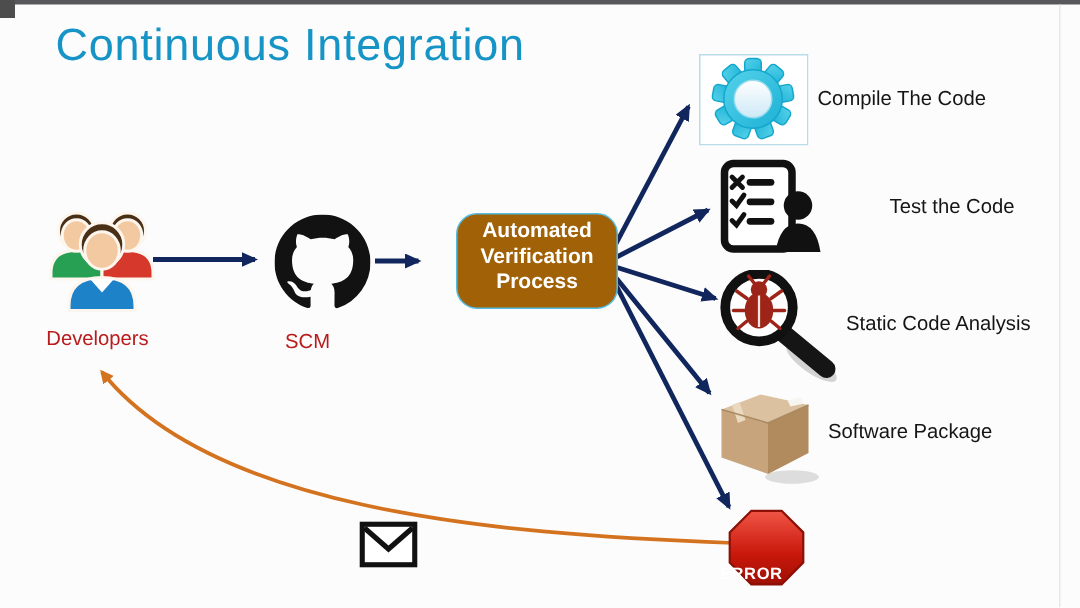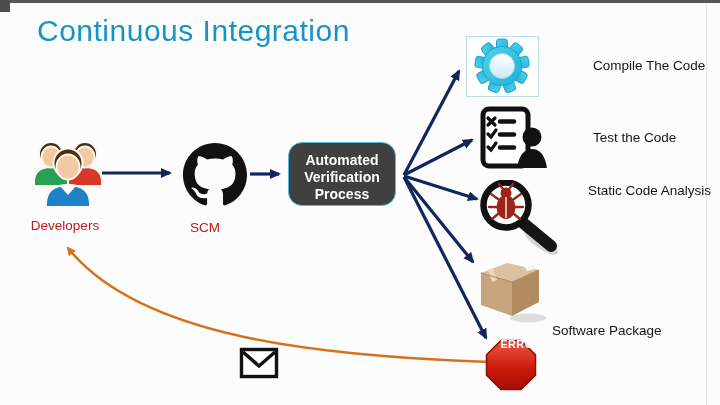--- a/index.html
+++ b/index.html
@@ -15,28 +15,28 @@
     font-size:30px;font-weight:400;color:#1794c6;letter-spacing:.5px;
   }
   .layer{position:absolute;left:0;top:0;}
   .node-label{
     position:absolute;color:#b91c1c;font-size:13.5px;text-align:center;
   }
   .out-label{
     position:absolute;color:#151515;font-size:13.5px;white-space:nowrap;text-align:left;
   }
   .process-box{
-    position:absolute;left:288px;top:142px;width:108px;height:64px;
-    background:#404040;border:1px solid #54bce2;border-radius:14px;
-    box-sizing:border-box;display:flex;align-items:flex-end;justify-content:center;
+    position:absolute;left:304px;top:142px;width:108px;height:64px;
+    background:#a16207;border:1px solid #54bce2;border-radius:14px;
+    box-sizing:border-box;display:flex;align-items:flex-start;justify-content:center;
     text-align:center;color:#ffffff;font-weight:700;font-size:14px;line-height:1.22;
     padding:2px 6px;
   }
   .error-label{
-    position:absolute;left:480px;top:338px;width:62px;text-align:right;
+    position:absolute;left:480px;top:377px;width:62px;text-align:left;
     color:#ffffff;font-weight:700;font-size:11px;letter-spacing:.4px;
   }
   svg{display:block;}
 </style>
 </head>
 <body>
 
 <div class="stage">
 
   <div class="topbar"></div>
@@ -119,21 +119,21 @@
         <rect x="-5.5" y="-27" width="11" height="13" rx="3" transform="rotate(160)"></rect>
         <rect x="-5.5" y="-27" width="11" height="13" rx="3" transform="rotate(200)"></rect>
         <rect x="-5.5" y="-27" width="11" height="13" rx="3" transform="rotate(240)"></rect>
         <rect x="-5.5" y="-27" width="11" height="13" rx="3" transform="rotate(280)"></rect>
         <rect x="-5.5" y="-27" width="11" height="13" rx="3" transform="rotate(320)"></rect>
       </g>
       <circle r="19.5" fill="url(#gGear)" stroke="#14a7cc"></circle>
       <circle r="12.5" fill="url(#gInner)" stroke="#9adcef"></circle>
     </g>
   </svg>
-  <div class="out-label" style="left:545px;top:58px;margin-left:48px;">Compile The Code</div>
+  <div class="out-label" style="left:545px;top:58px;">Compile The Code</div>
 
   <svg class="layer" style="left:470px;top:106px;" width="80" height="66" viewBox="0 0 80 66">
     <rect x="13" y="3" width="45" height="57" rx="6" fill="#ffffff" stroke="#111111" stroke-width="5"></rect>
     <g stroke="#111111" stroke-width="3.2" fill="none" stroke-linecap="round">
       <line x1="18" y1="12" x2="25" y2="19"></line>
         <line x1="25" y1="12" x2="18" y2="19"></line>
       <polyline points="18,28 21,31 26,24"></polyline>
       <polyline points="18,41 21,44 26,37"></polyline>
     </g>
     <g stroke="#111111" stroke-width="4.5" stroke-linecap="round">
@@ -159,33 +159,33 @@
         <line x1="-8" y1="8" x2="-14" y2="13"></line>
           <line x1="8" y1="8" x2="14" y2="13"></line>
         <line x1="-3" y1="-17" x2="-7" y2="-22"></line>
           <line x1="3" y1="-17" x2="7" y2="-22"></line>
       </g>
       <circle cx="0" cy="-13" r="5.5" fill="#9c2418"></circle>
       <ellipse cx="0" cy="1" rx="9.5" ry="12" fill="#9c2418"></ellipse>
       <line x1="0" y1="-9" x2="0" y2="12" stroke="#f4e3df" stroke-width="1.5"></line>
     </g>
   </svg>
-  <div class="out-label" style="left:564px;top:183px;margin-left:24px;">Static Code Analysis</div>
+  <div class="out-label" style="left:564px;top:208px;">Static Code Analysis</div>
 
   <svg class="layer" style="left:476px;top:260px;" width="78" height="64" viewBox="0 0 78 64">
     <ellipse cx="52" cy="58" rx="18" ry="4.5" fill="rgba(0,0,0,0.12)"></ellipse>
     <polygon points="5,13 31,3 63,10 36,22" fill="#dcc1a0"></polygon>
     <polygon points="5,13 36,22 36,56 5,45" fill="#c8a47d"></polygon>
     <polygon points="36,22 63,10 63,42 36,56" fill="#b18a5d"></polygon>
     <polygon points="12,10 17,8 21,20 16,22" fill="#ead9bf"></polygon>
     <polygon points="49,7 58,5 60,9 51,11" fill="#f6f5f0"></polygon>
     <line x1="5" y1="13" x2="36" y2="22" stroke="#a98a62" stroke-width="1"></line>
     <line x1="36" y1="22" x2="63" y2="10" stroke="#a98a62" stroke-width="1"></line>
   </svg>
-  <div class="out-label" style="left:552px;top:280px;margin-top:43px;">Software Package</div>
+  <div class="out-label" style="left:552px;top:280px;">Software Package</div>
 
   <svg class="layer" style="left:480px;top:338px;" width="62" height="56" viewBox="0 0 62 56">
     <defs>
       <linearGradient id="stopGrad" x1="0" y1="0" x2="0" y2="1">
         <stop offset="0" stop-color="#f05545"></stop>
           <stop offset="0.6" stop-color="#c8170b"></stop>
           <stop offset="1" stop-color="#a01004"></stop>
       </linearGradient>
     </defs>
     <polygon points="55.5,16.9 41.1,2.5 20.9,2.5 6.5,16.9 6.5,37.1 20.9,51.5 41.1,51.5 55.5,37.1" fill="url(#stopGrad)" stroke="#8c1006" stroke-width="1.5"></polygon>

